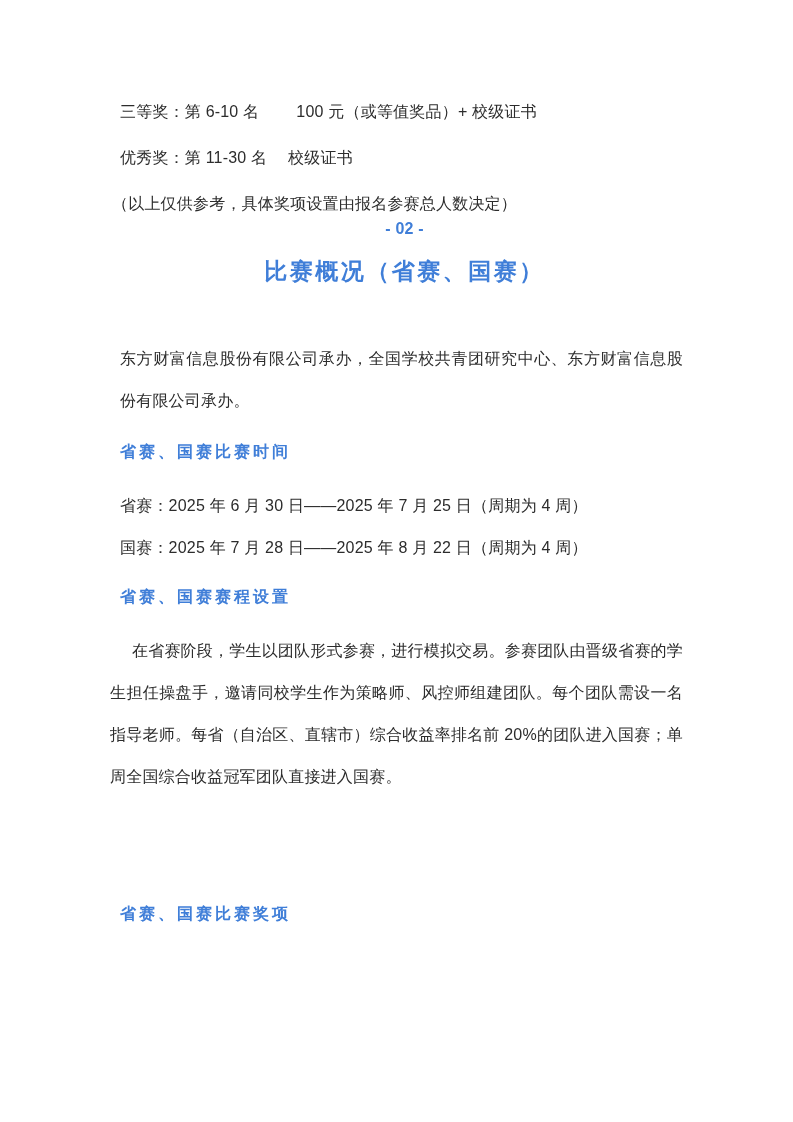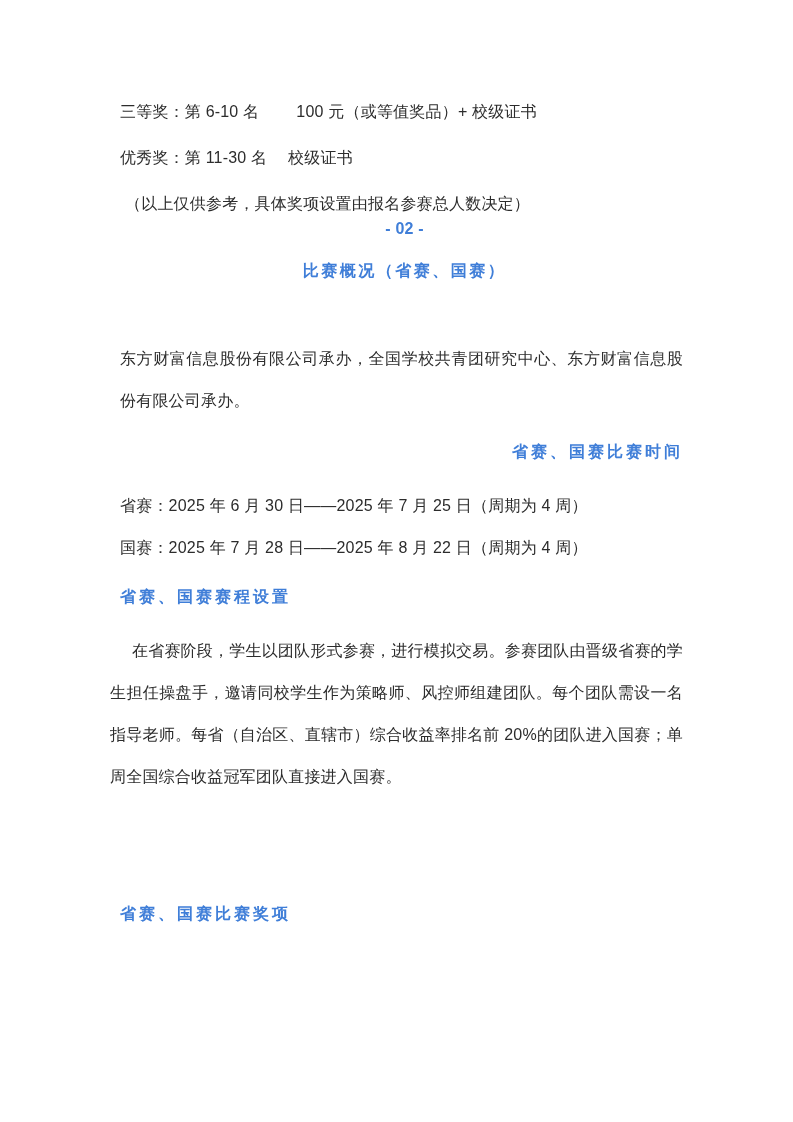--- a/index.html
+++ b/index.html
@@ -30,50 +30,50 @@
     color: #3f7ed8;
     font-weight: bold;
   }
   .heading-left {
     letter-spacing: 3px;
   }
   .heading-center {
     letter-spacing: 4px;
   }
   .doc-title {
-    font-size: 16px;
+    font-size: 23px;
     letter-spacing: 2.5px;
   }
   .para {
     text-align: justify;
     text-justify: inter-character;
   }
   .para-indent {
     text-indent: 22px;
   }
 </style>
 </head>
 <body>
 
 <div class="page">
 
   <div class="line left-col" style="top: 91px;">三等奖：第 6-10 名　　 100 元（或等值奖品）+ 校级证书</div>
 
   <div class="line left-col" style="top: 137px;">优秀奖：第 11-30 名　 校级证书</div>
 
-  <div class="line" style="top: 183px; left: 112px; right: 110px; margin-left: 13px;">（以上仅供参考，具体奖项设置由报名参赛总人数决定）</div>
+  <div class="line" style="top: 183px; left: 112px; right: 110px;">（以上仅供参考，具体奖项设置由报名参赛总人数决定）</div>
 
   <div class="line center blue-bold" style="top: 208px;">- 02 -</div>
 
   <div class="line center blue-bold doc-title" style="top: 250px;">比赛概况（省赛、国赛）</div>
 
 
   <div class="line left-col para" style="top: 338px;">东方财富信息股份有限公司承办，全国学校共青团研究中心、东方财富信息股份有限公司承办。</div>
 
-  <div class="line left-col blue-bold heading-left" style="top: 431px; text-align: right;">省赛、国赛比赛时间</div>
+  <div class="line left-col blue-bold heading-left" style="top: 431px;">省赛、国赛比赛时间</div>
 
   <div class="line left-col" style="top: 485px;">省赛：2025 年 6 月 30 日——2025 年 7 月 25 日（周期为 4 周）</div>
 
   <div class="line left-col" style="top: 527px;">国赛：2025 年 7 月 28 日——2025 年 8 月 22 日（周期为 4 周）</div>
 
   <div class="line left-col blue-bold heading-left" style="top: 576px;">省赛、国赛赛程设置</div>
 
   <div class="line full-col para para-indent" style="top: 630px;">在省赛阶段，学生以团队形式参赛，进行模拟交易。参赛团队由晋级省赛的学生担任操盘手，邀请同校学生作为策略师、风控师组建团队。每个团队需设一名指导老师。每省（自治区、直辖市）综合收益率排名前 20%的团队进入国赛；单周全国综合收益冠军团队直接进入国赛。</div>
 
 

